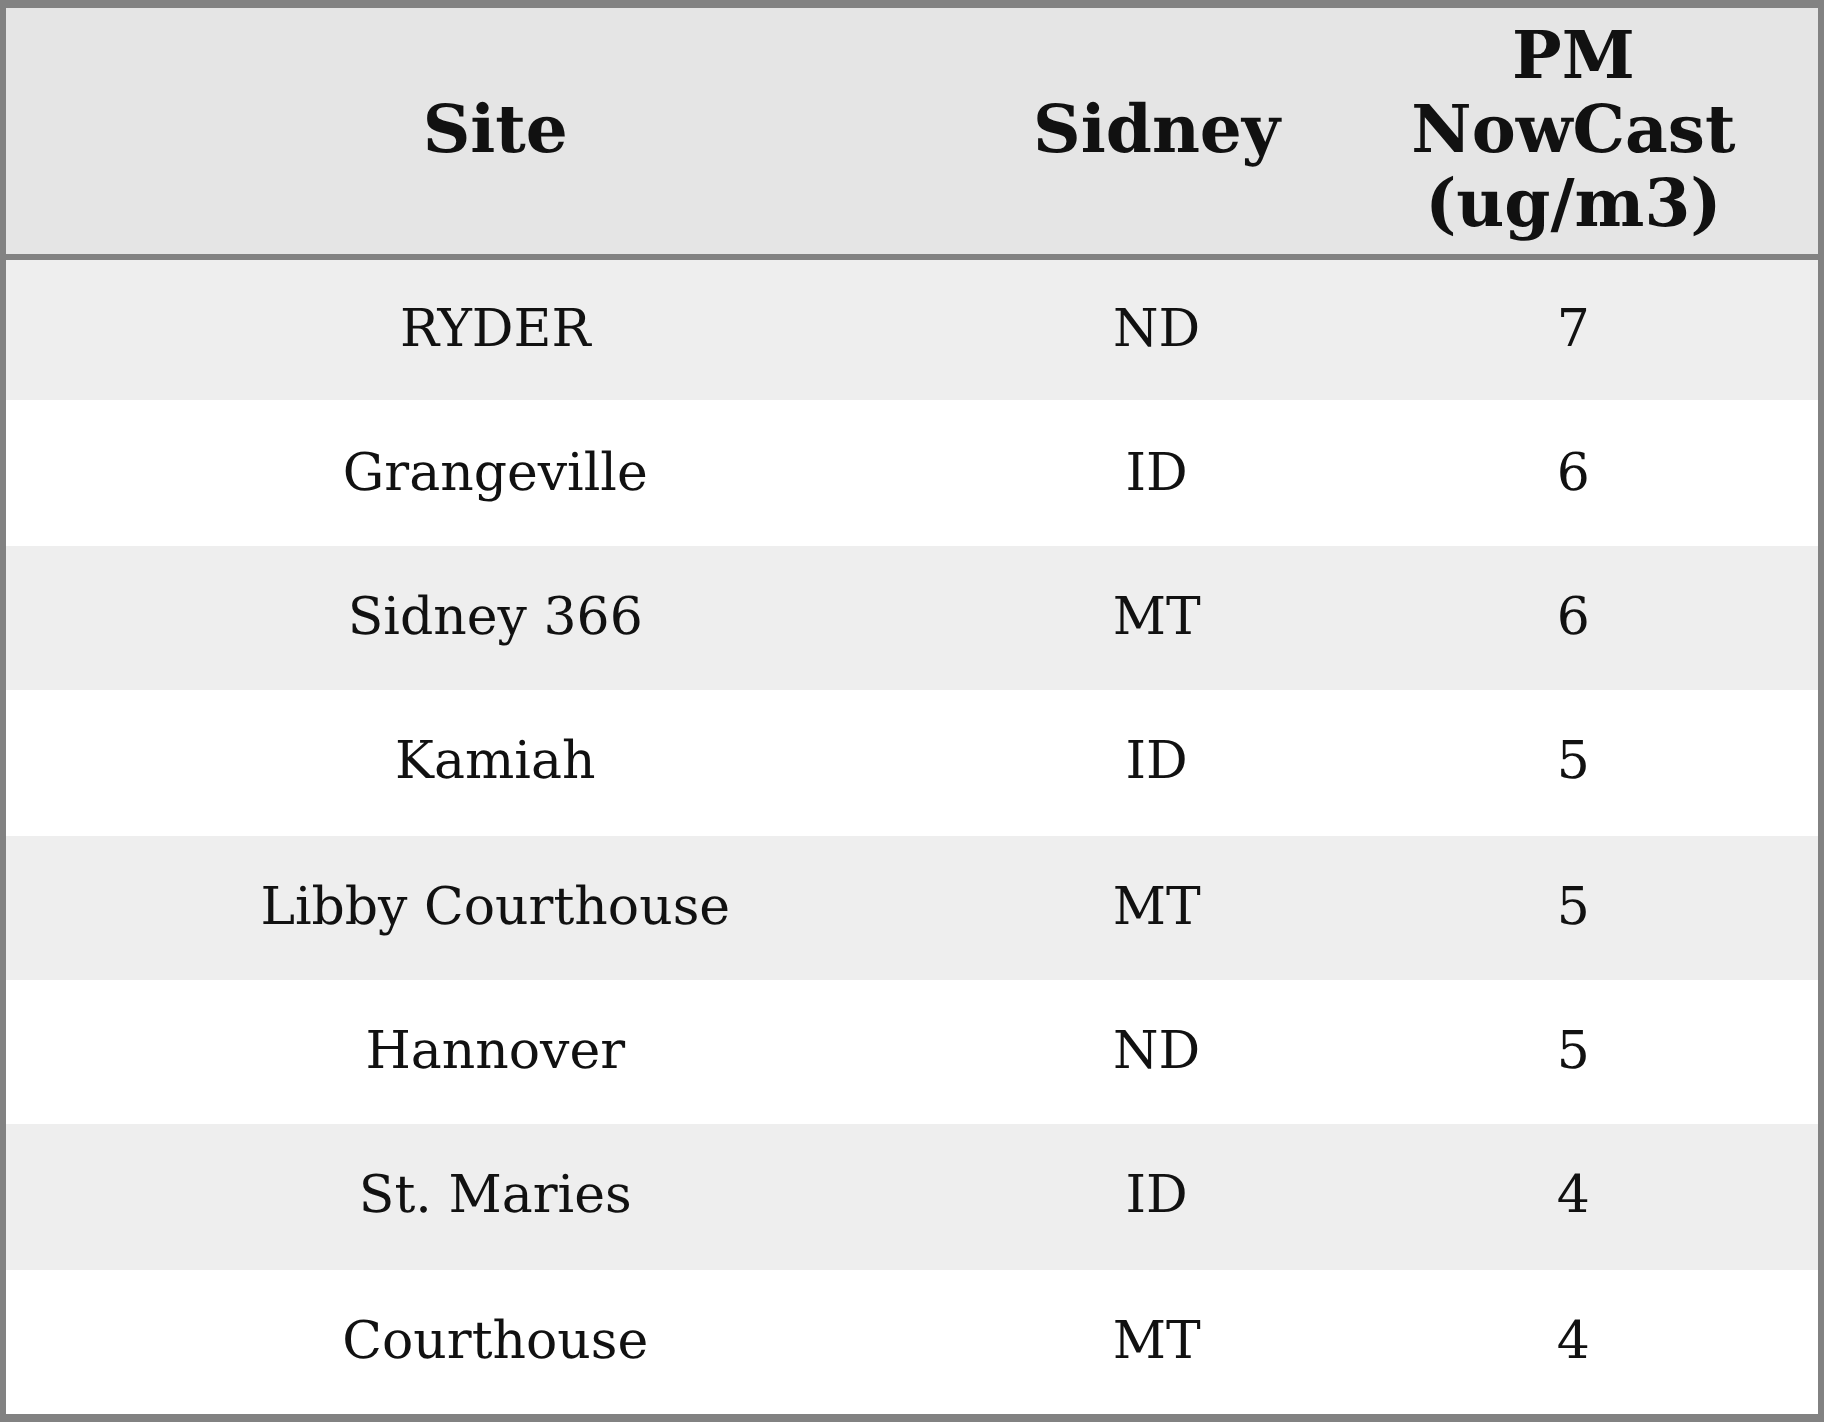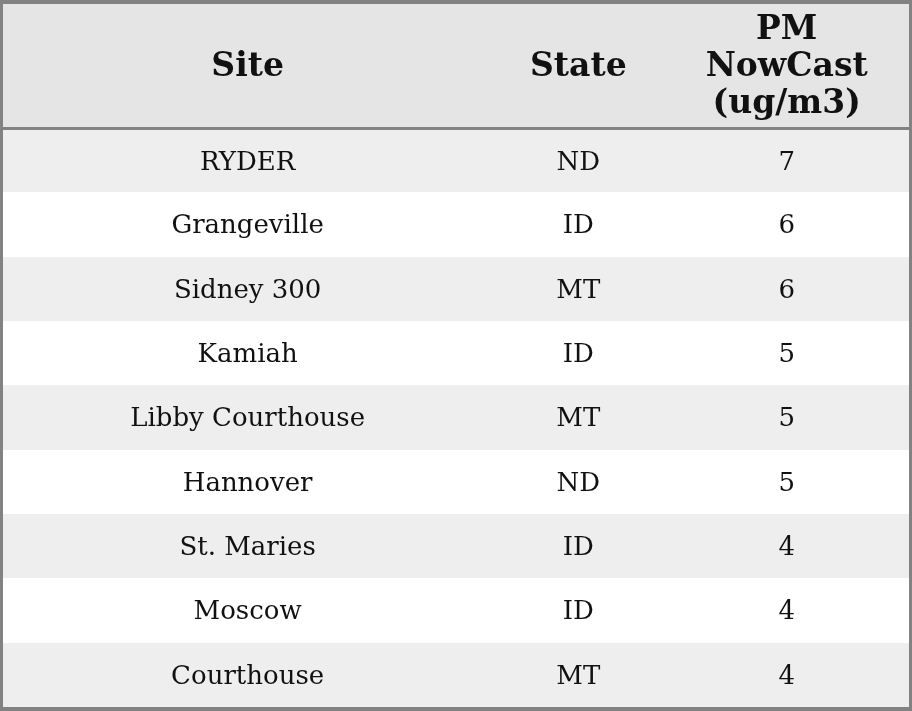--- a/index.html
+++ b/index.html
@@ -64,39 +64,39 @@
 <div class="table-frame">
   <table class="pm-table">
     <colgroup>
       <col class="col-site">
       <col class="col-state">
       <col class="col-pm">
     </colgroup>
     <thead>
       <tr>
         <th>Site</th>
-        <th>State</th>
+        <th>Sidney</th>
         <th>PM
 NowCast
 (ug/m3)</th>
       </tr>
     </thead>
     <tbody>
       <tr>
         <td>RYDER</td>
         <td>ND</td>
         <td>7</td>
       </tr>
       <tr>
         <td>Grangeville</td>
         <td>ID</td>
         <td>6</td>
       </tr>
       <tr>
-        <td>Sidney 300</td>
+        <td>Sidney 366</td>
         <td>MT</td>
         <td>6</td>
       </tr>
       <tr>
         <td>Kamiah</td>
         <td>ID</td>
         <td>5</td>
       </tr>
       <tr>
         <td>Libby Courthouse</td>
@@ -107,24 +107,19 @@
         <td>Hannover</td>
         <td>ND</td>
         <td>5</td>
       </tr>
       <tr>
         <td>St. Maries</td>
         <td>ID</td>
         <td>4</td>
       </tr>
       <tr>
-        <td>Moscow</td>
-        <td>ID</td>
-        <td>4</td>
-      </tr>
-      <tr>
         <td>Courthouse</td>
         <td>MT</td>
         <td>4</td>
       </tr>
     </tbody>
   </table>
 </div>
 
 </body></html>

